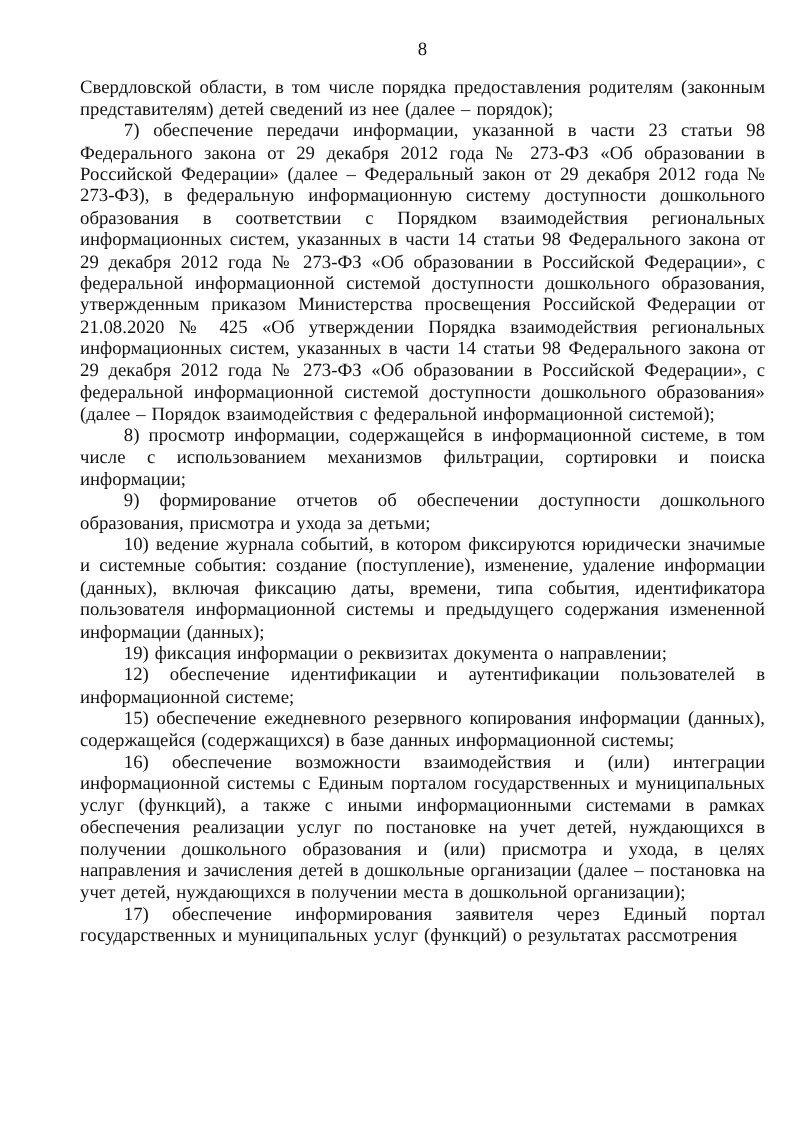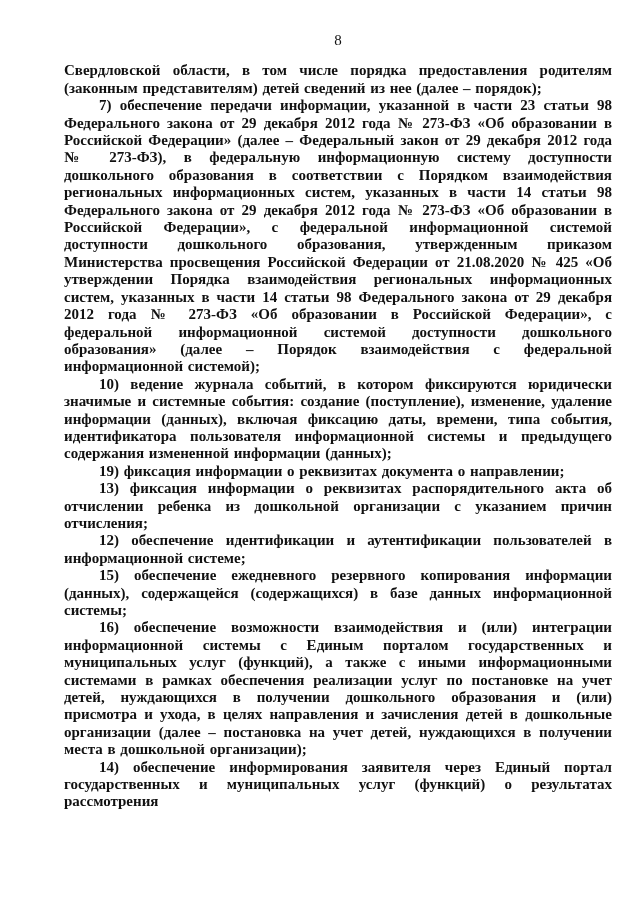--- a/index.html
+++ b/index.html
@@ -23,36 +23,36 @@
   .page-number {
     text-align: center;
     margin: 0 0 13px 0;
   }
   .doc-body p {
     margin: 0;
     text-align: justify;
     text-indent: 35px;
     word-spacing: 1px;
     hyphens: none;
-    font-weight: bold;
   }
   .doc-body p.no-indent {
     text-indent: 0;
   }
 </style>
 </head>
 <body>
 
 <div class="page">
   <div class="page-number">8</div>
 
   <div class="doc-body">
     <p class="no-indent">Свердловской области, в том числе порядка предоставления родителям (законным представителям) детей сведений из нее (далее – порядок);</p>
     <p>7) обеспечение передачи информации, указанной в части 23 статьи 98 Федерального закона от 29 декабря 2012 года № 273-ФЗ «Об образовании в Российской Федерации» (далее – Федеральный закон от 29 декабря 2012 года № 273-ФЗ), в федеральную информационную систему доступности дошкольного образования в соответствии с Порядком взаимодействия региональных информационных систем, указанных в части 14 статьи 98 Федерального закона от 29 декабря 2012 года № 273-ФЗ «Об образовании в Российской Федерации», с федеральной информационной системой доступности дошкольного образования, утвержденным приказом Министерства просвещения Российской Федерации от 21.08.2020 № 425 «Об утверждении Порядка взаимодействия региональных информационных систем, указанных в части 14 статьи 98 Федерального закона от 29 декабря 2012 года № 273-ФЗ «Об образовании в Российской Федерации», с федеральной информационной системой доступности дошкольного образования» (далее – Порядок взаимодействия с федеральной информационной системой);</p>
+    <p>8) просмотр информации, содержащейся в информационной системе, в том числе с использованием механизмов фильтрации, сортировки и поиска информации;</p>
+    <p>9) формирование отчетов об обеспечении доступности дошкольного образования, присмотра и ухода за детьми;</p>
     <p>10) ведение журнала событий, в котором фиксируются юридически значимые и системные события: создание (поступление), изменение, удаление информации (данных), включая фиксацию даты, времени, типа события, идентификатора пользователя информационной системы и предыдущего содержания измененной информации (данных);</p>
     <p>19) фиксация информации о реквизитах документа о направлении;</p>
-    <p>13) фиксация информации о реквизитах распорядительного акта об отчислении ребенка из дошкольной организации с указанием причин отчисления;</p>
     <p>12) обеспечение идентификации и аутентификации пользователей в информационной системе;</p>
     <p>15) обеспечение ежедневного резервного копирования информации (данных), содержащейся (содержащихся) в базе данных информационной системы;</p>
     <p>16) обеспечение возможности взаимодействия и (или) интеграции информационной системы с Единым порталом государственных и муниципальных услуг (функций), а также с иными информационными системами в рамках обеспечения реализации услуг по постановке на учет детей, нуждающихся в получении дошкольного образования и (или) присмотра и ухода, в целях направления и зачисления детей в дошкольные организации (далее – постановка на учет детей, нуждающихся в получении места в дошкольной организации);</p>
-    <p>14) обеспечение информирования заявителя через Единый портал государственных и муниципальных услуг (функций) о результатах рассмотрения</p>
+    <p>17) обеспечение информирования заявителя через Единый портал государственных и муниципальных услуг (функций) о результатах рассмотрения</p>
   </div>
 </div>
 
 </body></html>

